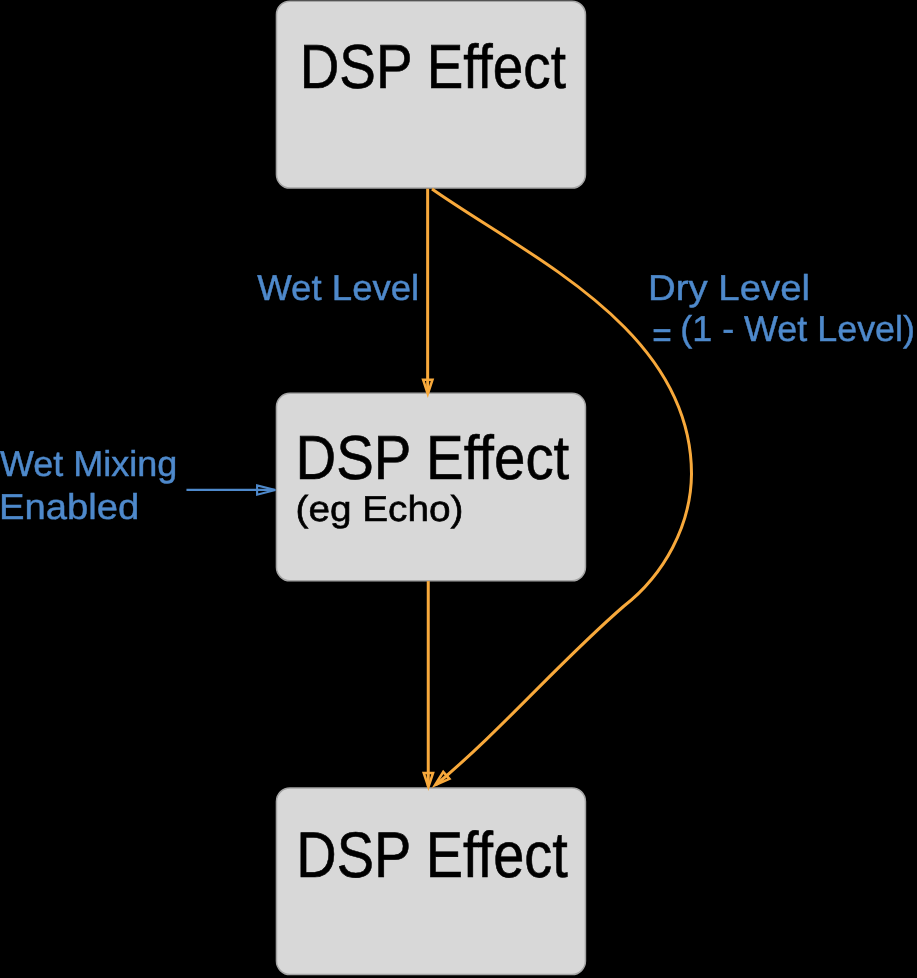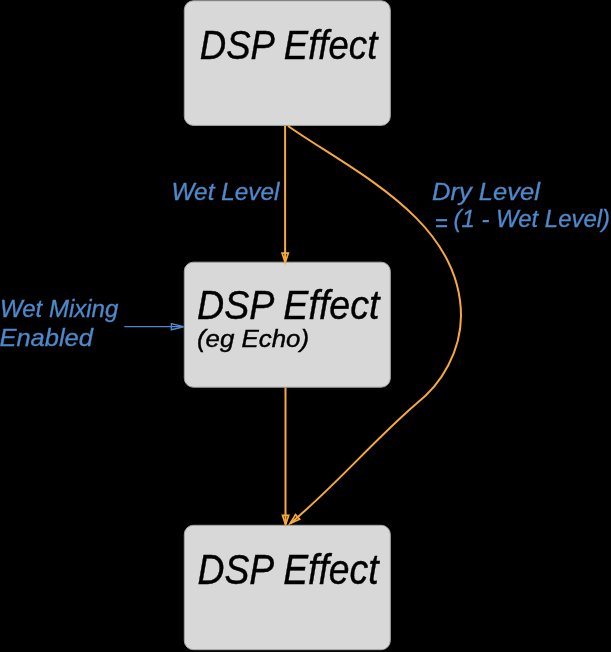--- a/index.html
+++ b/index.html
@@ -1,16 +1,16 @@
 <!DOCTYPE html>
 <html><head>
 <meta charset="utf-8">
 <style>
 html,body{margin:0;padding:0;background:#000;}
-#c{position:relative;width:611px;height:652px;background:#000;overflow:hidden;font-style:italic;}
+#c{position:relative;width:611px;height:652px;background:#000;overflow:hidden;}
 svg{display:block;}
 </style>
 </head>
 <body>
 <div id="c">
 <svg width="611" height="652" viewBox="0 0 611 652" font-family="&quot;Liberation Sans&quot;, sans-serif">
 
   <rect x="184.3" y="0.8" width="206" height="124.6" rx="9" fill="#d8d8d8" stroke="#a5a5a5" stroke-width="1"></rect>
   <rect x="184.3" y="262.2" width="206" height="125" rx="9" fill="#d8d8d8" stroke="#a5a5a5" stroke-width="1"></rect>
   <rect x="184.3" y="525.3" width="206" height="124.4" rx="9" fill="#d8d8d8" stroke="#a5a5a5" stroke-width="1"></rect>

